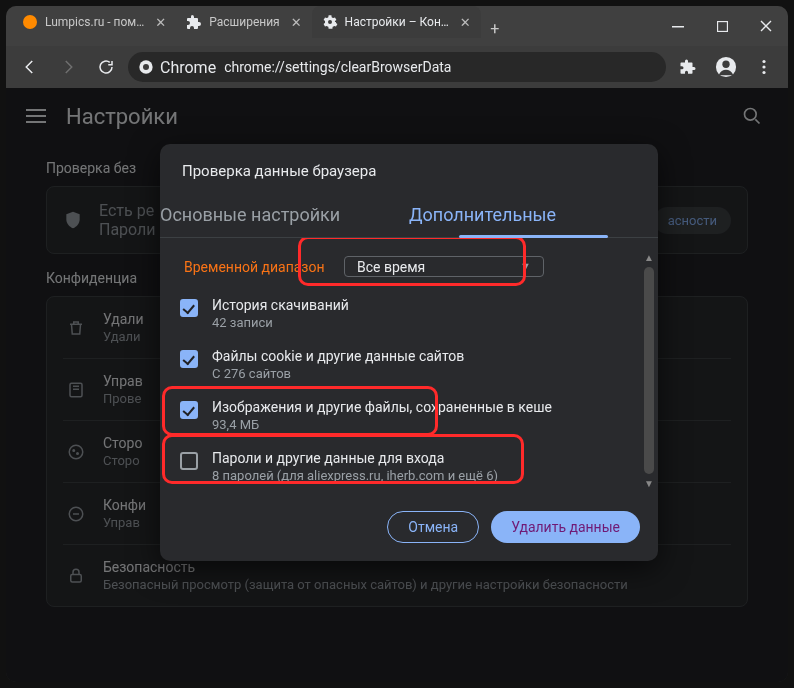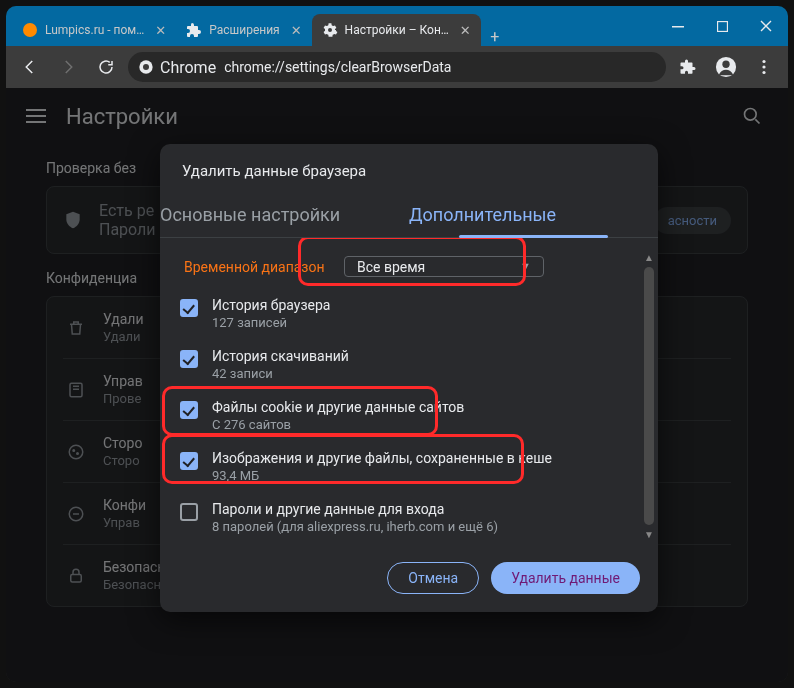--- a/index.html
+++ b/index.html
@@ -1,21 +1,21 @@
 <!DOCTYPE html>
 <html><head>
 <meta charset="utf-8">
 <style>
   * { box-sizing: border-box; margin: 0; padding: 0; font-family: "Segoe UI", Roboto, Arial, sans-serif; }
   body { width: 794px; height: 688px; background: #111; overflow: hidden; position: relative; }
 
   
   .window { position: absolute; inset: 6px; background: #1f1f1f; border-radius: 10px; overflow: hidden; display: flex; flex-direction: column; }
 
-  .titlebar { height: 40px; background: #0369a1; display: flex; align-items: flex-end; gap: 31px; }
+  .titlebar { height: 40px; background: #404040; display: flex; align-items: flex-start; gap: 31px; }
   .tabs { display: flex; align-items: flex-end; gap: 0; flex: 1; padding-left: 6px; }
   .tab { display: flex; align-items: center; gap: 7px; height: 32px; padding: 0 10px; font-size: 12px; color: #c8c8c8; border-radius: 8px 8px 0 0; min-width: 0; max-width: 170px; }
   .tab.active { background: #3c3c3c; color: #e8eaed; }
   .tab .fav { width: 16px; height: 16px; flex: none; display:flex; align-items:center; justify-content:center; }
   .tab .title { white-space: nowrap; overflow: hidden; text-overflow: ellipsis; }
   .tab .x { color: #bbb; font-size: 13px; margin-left: 4px; }
   .newtab { width: 28px; display:flex; align-items:center; justify-content:center; color:#c8c8c8; font-size:16px; }
   .wincontrols { display:flex; align-items:center; }
   .wincontrols .btn { width: 44px; height: 40px; display:flex; align-items:center; justify-content:center; color:#e8eaed; }
 
@@ -278,45 +278,38 @@
               <div class="t1">Безопасность</div>
               <div class="t2">Безопасный просмотр (защита от опасных сайтов) и другие настройки безопасности</div>
             </div>
         </div>
       </div>
     </div>
 
     <div class="scrim"></div>
 
     <div class="dialog">
-      <div class="dlg-title">Удалить данные браузера</div>
+      <div class="dlg-title">Проверка данные браузера</div>
       <div class="dlg-tabs">
         <div class="dlg-tab">Основные настройки</div>
         <div class="dlg-tab active">Дополнительные</div>
       </div>
       <div class="dlg-body">
         <div class="timerow">
           <div class="lbl">Временной диапазон</div>
           <div class="select">
             <span>Все время</span>
             <span class="arrow">▼</span>
           </div>
         </div>
 
         <div class="list">
           <div class="item">
             <div class="chk on"></div>
             <div class="itemtxt">
-                <div class="t1">История браузера</div>
-                <div class="t2">127 записей</div>
-              </div>
-          </div>
-          <div class="item">
-            <div class="chk on"></div>
-            <div class="itemtxt">
                 <div class="t1">История скачиваний</div>
                 <div class="t2">42 записи</div>
               </div>
           </div>
           <div class="item">
             <div class="chk on"></div>
             <div class="itemtxt">
                 <div class="t1">Файлы cookie и другие данные сайтов</div>
                 <div class="t2">С 276 сайтов</div>
               </div>

